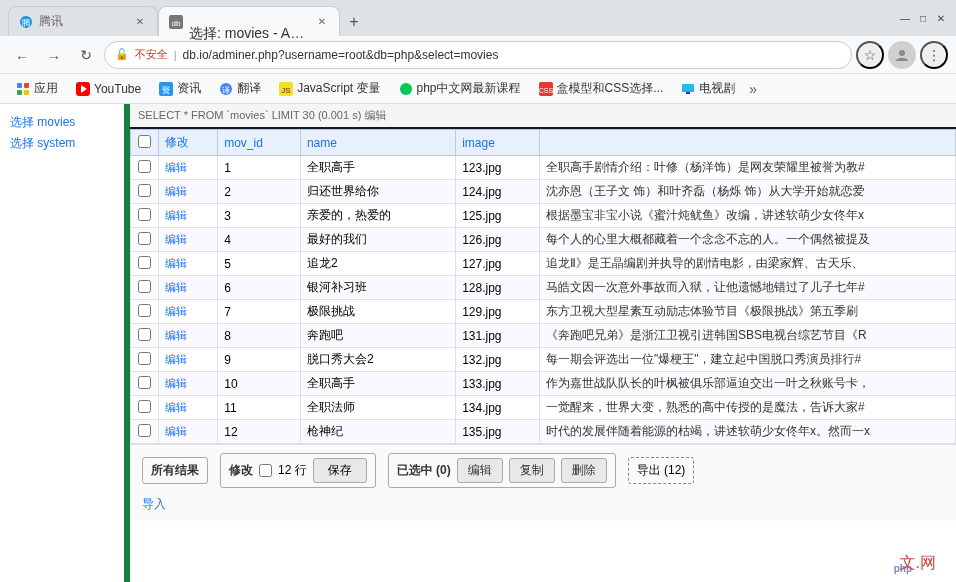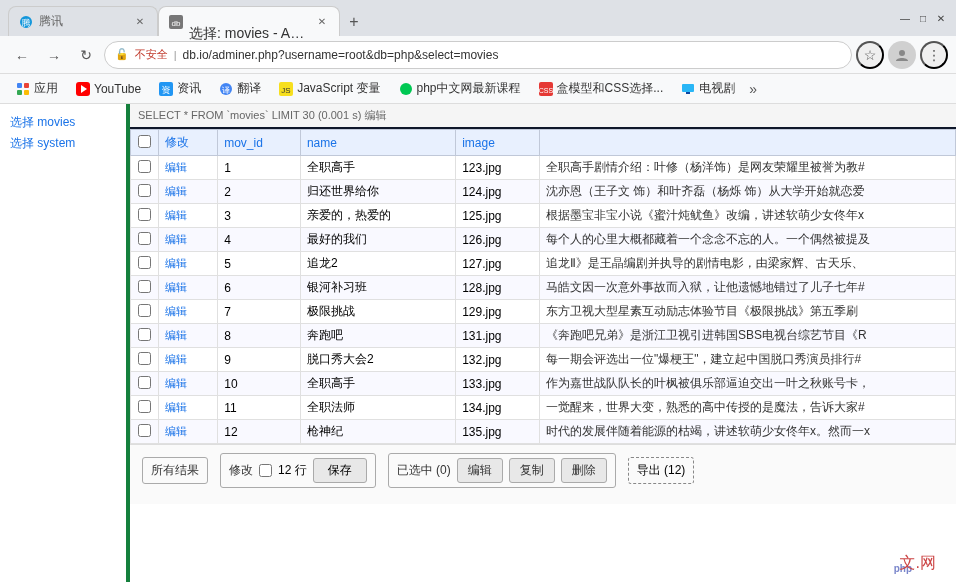--- a/index.html
+++ b/index.html
@@ -148,21 +148,21 @@
       display: flex;
       height: calc(582px - 36px - 38px - 30px);
       background: white;
     }
 
     
     .sidebar {
       width: 130px;
       min-width: 130px;
       background: white;
-      border-right: 4px solid #15803d;
+      border-right: 6px solid #15803d;
       padding: 8px 4px;
     }
     .sidebar-link {
       display: block;
       padding: 2px 6px;
       color: #1a73e8;
       text-decoration: none;
       font-size: 12px;
       cursor: pointer;
     }
@@ -246,21 +246,21 @@
     }
     .control-group {
       border: 1px solid #aaa;
       border-radius: 3px;
       padding: 4px 8px;
       font-size: 12px;
       display: flex;
       align-items: center;
       gap: 6px;
     }
-    .control-group label { font-size: 12px; color: #333; }
+    .control-group label { font-size: 12px; color: #333; font-weight: bold; }
     .save-btn {
       background: #e8e8e8;
       border: 1px solid #aaa;
       border-radius: 3px;
       padding: 3px 14px;
       font-size: 12px;
       cursor: pointer;
     }
     .action-btn {
       background: #e8e8e8;
@@ -624,20 +624,23 @@
           <div class="control-group">
             <label>已选中 (0)</label>
             <button class="action-btn">编辑</button>
             <button class="action-btn">复制</button>
             <button class="action-btn">删除</button>
           </div>
           <div class="export-group">
             <span>导出 (12)</span>
           </div>
         </div>
+        <div>
+          <a class="import-link">导入</a>
+        </div>
       </div>
     </div>
 
     <div style="position:relative; height:0;">
       <span class="php-badge" style="position:fixed;bottom:8px;right:44px;font-size:10px;color:#7a86cb;font-weight:bold;">php</span>
       <span class="adminer-badge" style="position:fixed;bottom:8px;right:20px;font-size:16px;color:#c44;">文.网</span>
     </div>
   </div>
 </div>
 

